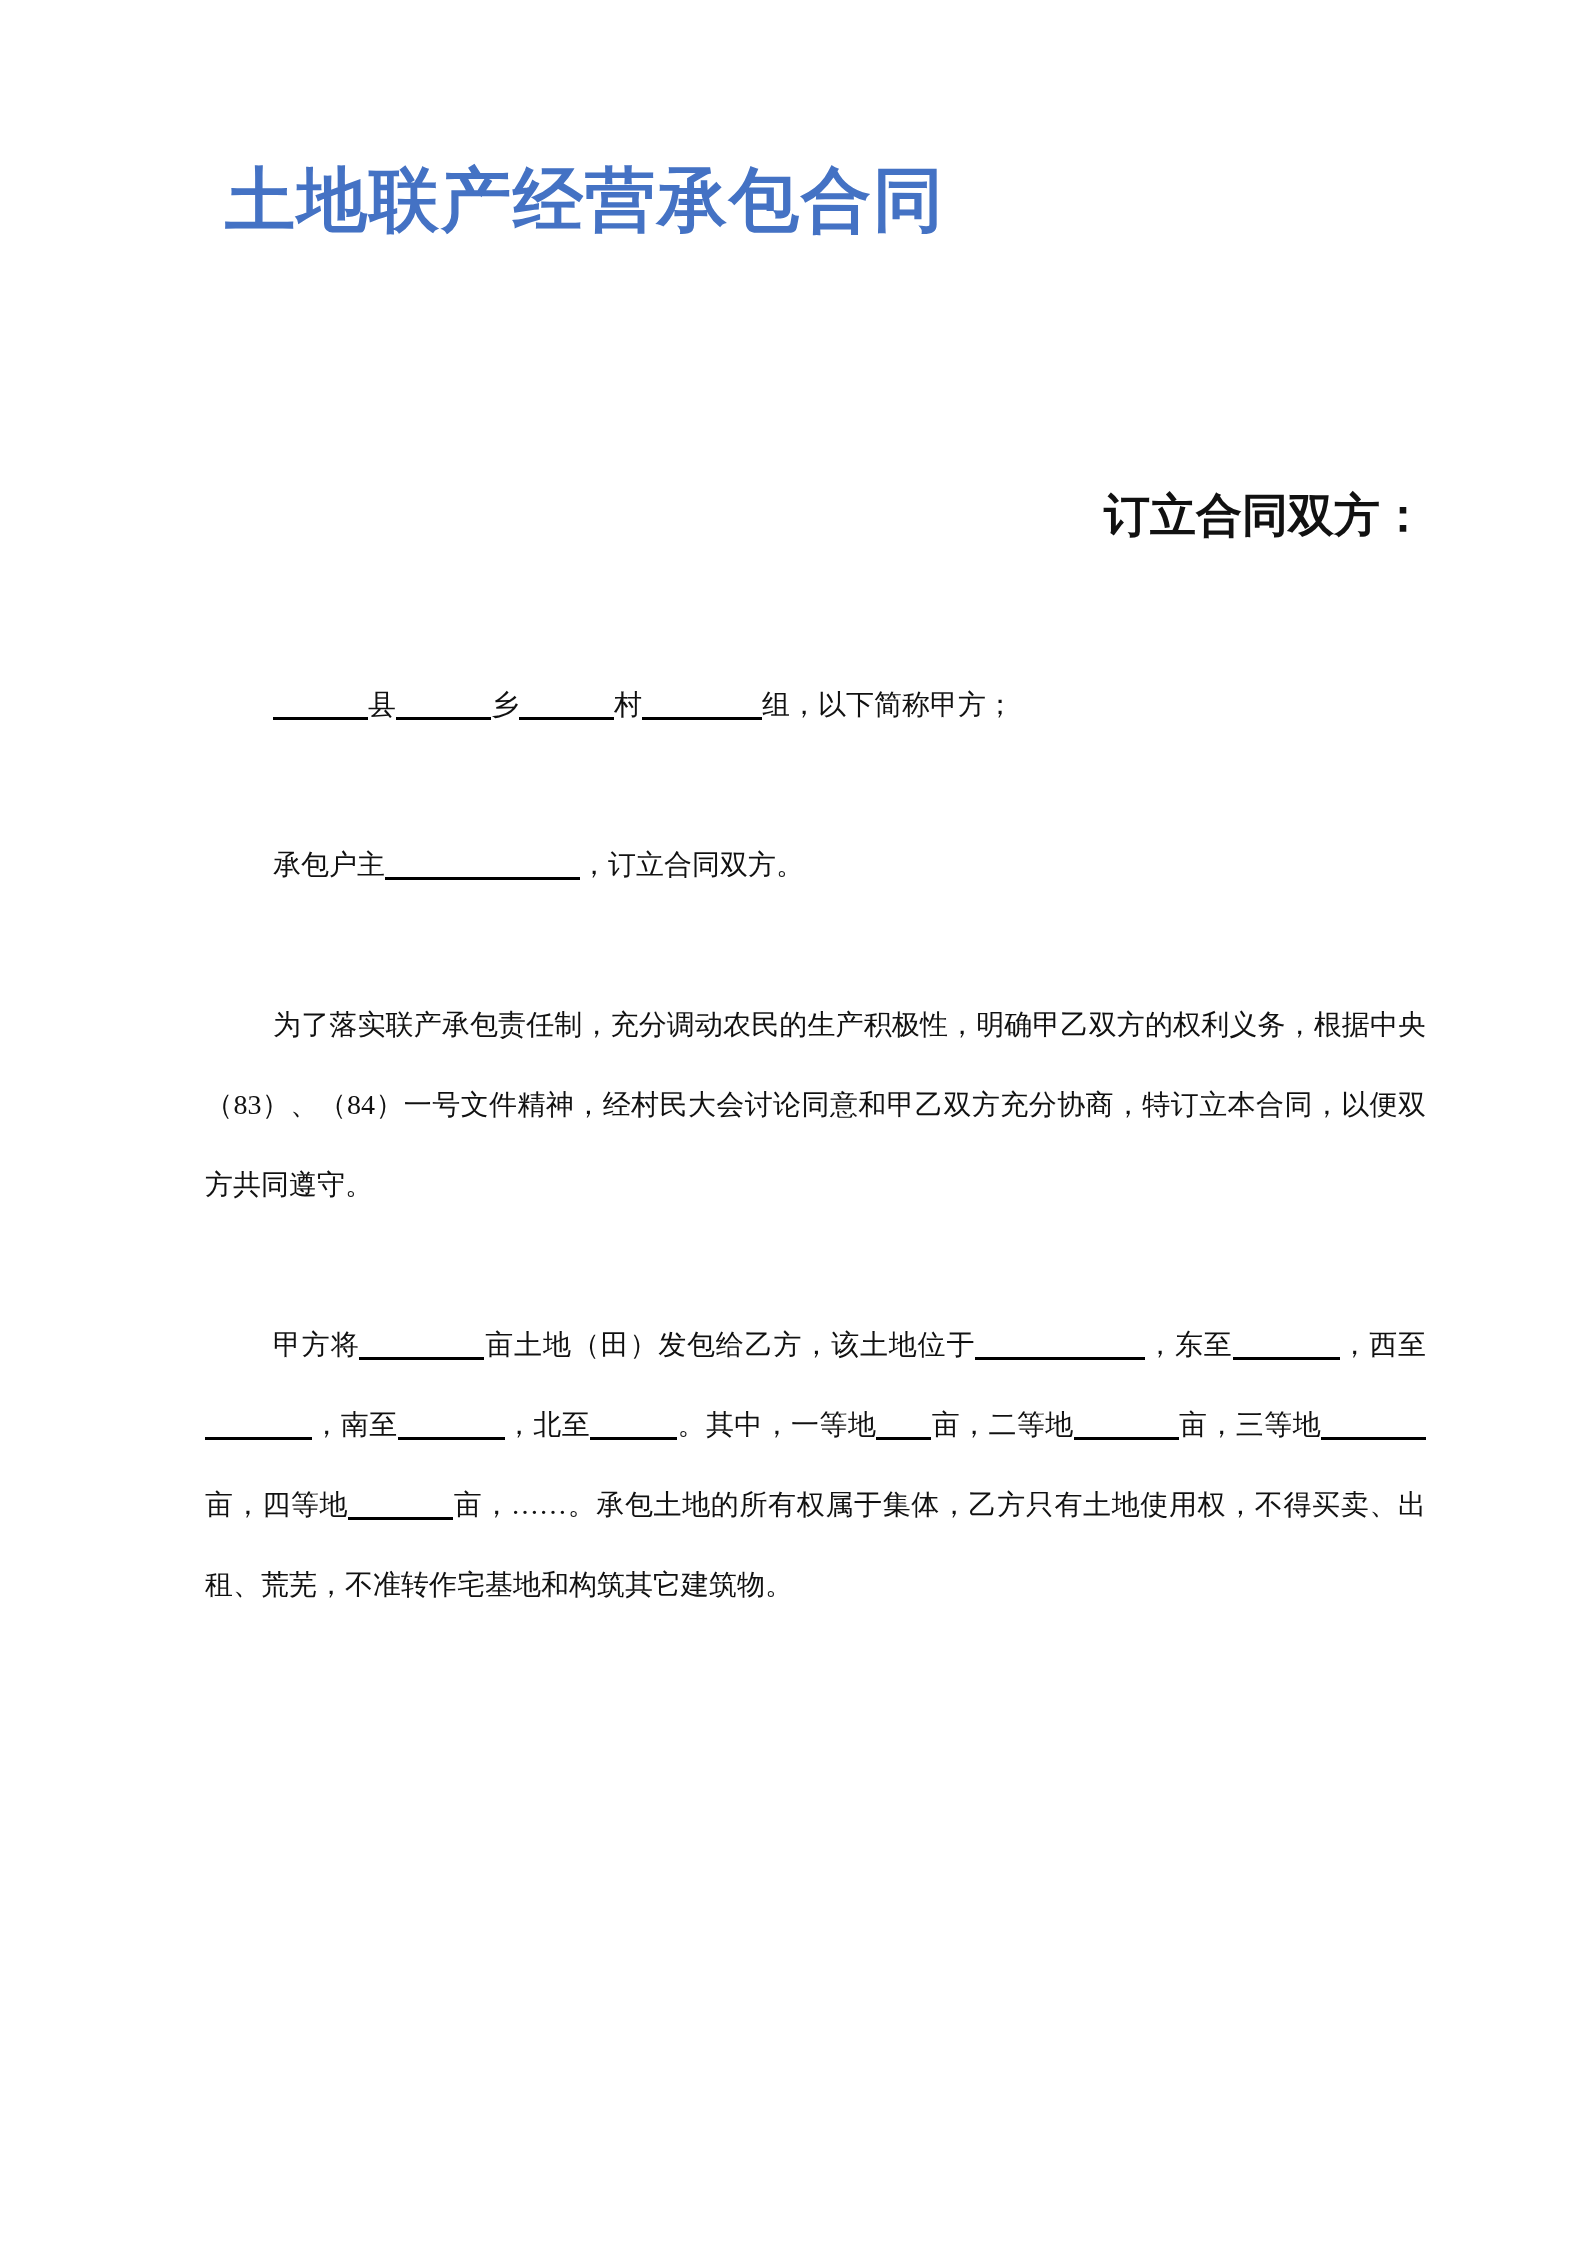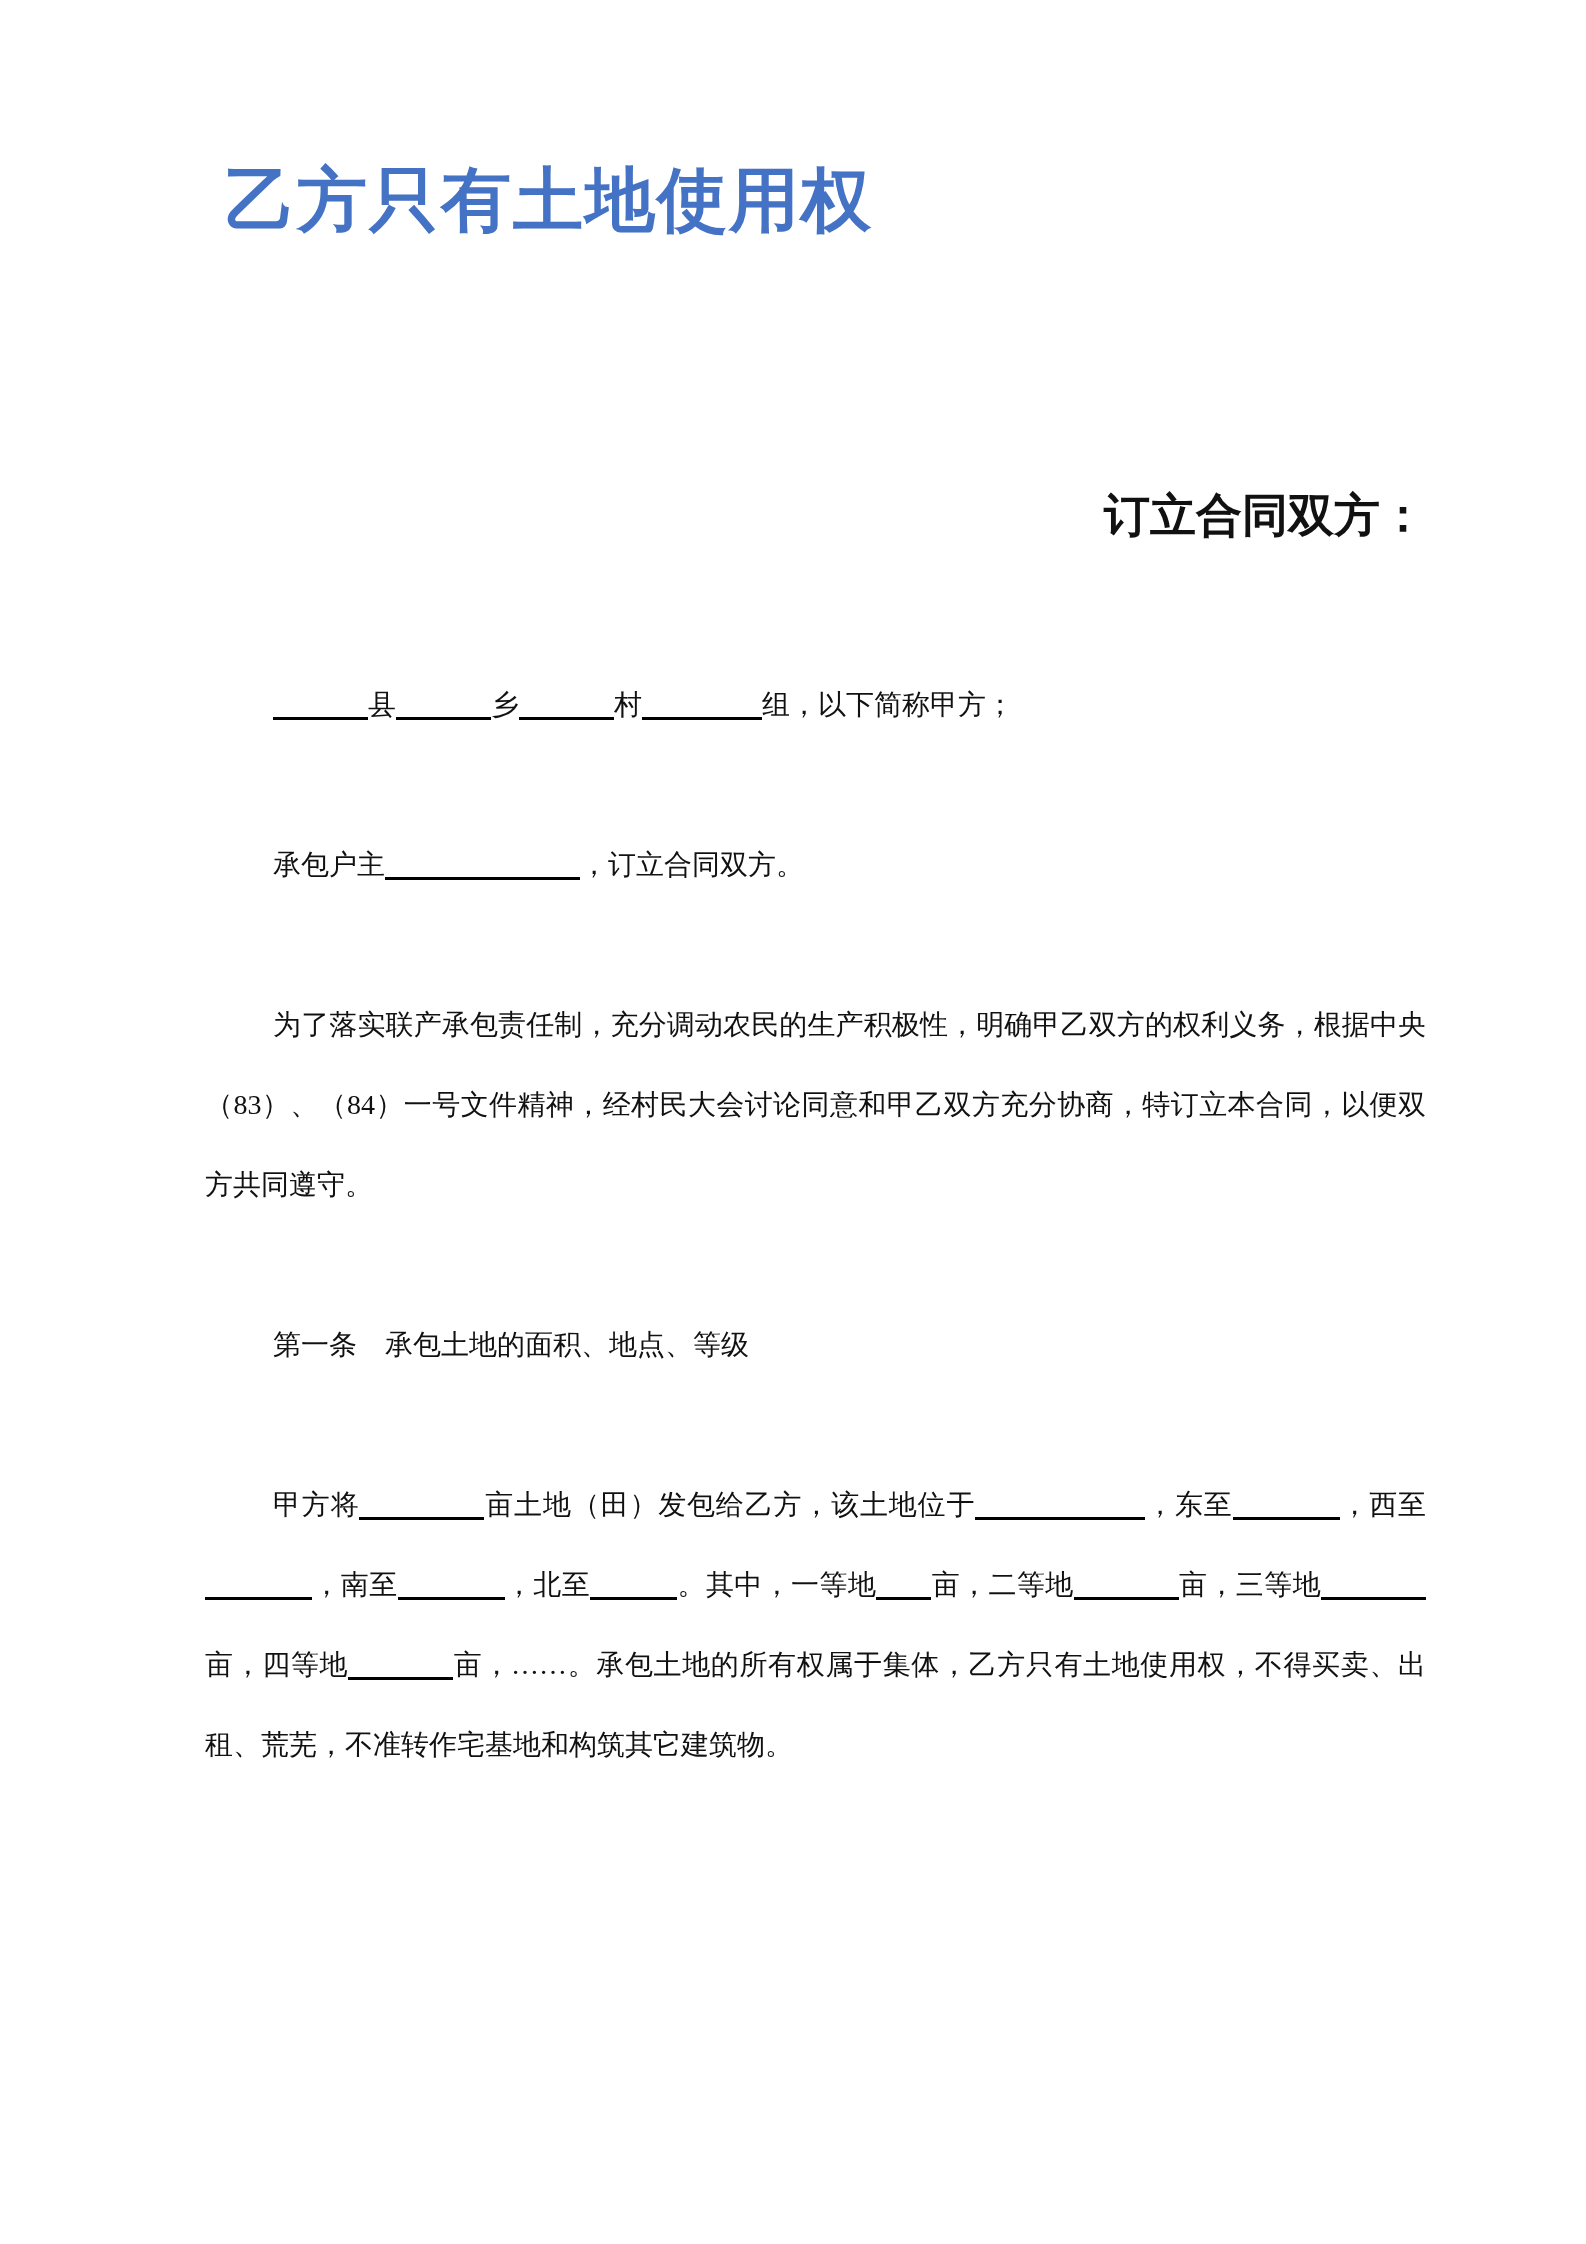--- a/index.html
+++ b/index.html
@@ -53,24 +53,23 @@
     display: inline-block;
     height: 0;
     border-bottom: 3px solid #000000;
     vertical-align: -6px;
   }
 </style>
 </head>
 <body>
 
 <div class="page">
-  <h1 class="doc-title" style="color: rgb(68, 114, 196);">乙方只有土地使用权</h1>
+  <h1 class="doc-title" style="color: rgb(68, 114, 196);">土地联产经营承包合同</h1>
 
   <h2 class="parties-heading">订立合同双方：</h2>
 
   <div class="doc-body" id="docBody">
       <p><span class="blank" style="width: 95px; border-bottom-color: rgb(0, 0, 0);"></span><span>县</span><span class="blank" style="width: 95px; border-bottom-color: rgb(0, 0, 0);"></span><span>乡</span><span class="blank" style="width: 95px; border-bottom-color: rgb(0, 0, 0);"></span><span>村</span><span class="blank" style="width: 120px; border-bottom-color: rgb(0, 0, 0);"></span><span>组，以下简称甲方；</span></p>
       <p><span>承包户主</span><span class="blank" style="width: 195px; border-bottom-color: rgb(0, 0, 0);"></span><span>，订立合同双方。</span></p>
       <p><span>为了落实联产承包责任制，充分调动农民的生产积极性，明确甲乙双方的权利义务，根据中央（83）、（84）一号文件精神，经村民大会讨论同意和甲乙双方充分协商，特订立本合同，以便双方共同遵守。</span></p>
-      <p><span>第一条　承包土地的面积、地点、等级</span></p>
       <p><span>甲方将</span><span class="blank" style="width: 125px; border-bottom-color: rgb(0, 0, 0);"></span><span>亩土地（田）发包给乙方，该土地位于</span><span class="blank" style="width: 170px; border-bottom-color: rgb(0, 0, 0);"></span><span>，东至</span><span class="blank" style="width: 107px; border-bottom-color: rgb(0, 0, 0);"></span><span>，西至</span><span class="blank" style="width: 107px; border-bottom-color: rgb(0, 0, 0);"></span><span>，南至</span><span class="blank" style="width: 107px; border-bottom-color: rgb(0, 0, 0);"></span><span>，北至</span><span class="blank" style="width: 87px; border-bottom-color: rgb(0, 0, 0);"></span><span>。其中，一等地</span><span class="blank" style="width: 55px; border-bottom-color: rgb(0, 0, 0);"></span><span>亩，二等地</span><span class="blank" style="width: 105px; border-bottom-color: rgb(0, 0, 0);"></span><span>亩，三等地</span><span class="blank" style="width: 105px; border-bottom-color: rgb(0, 0, 0);"></span><span>亩，四等地</span><span class="blank" style="width: 105px; border-bottom-color: rgb(0, 0, 0);"></span><span>亩，……。承包土地的所有权属于集体，乙方只有土地使用权，不得买卖、出租、荒芜，不准转作宅基地和构筑其它建筑物。</span></p>
     </div>
 </div>
 
 </body></html>

